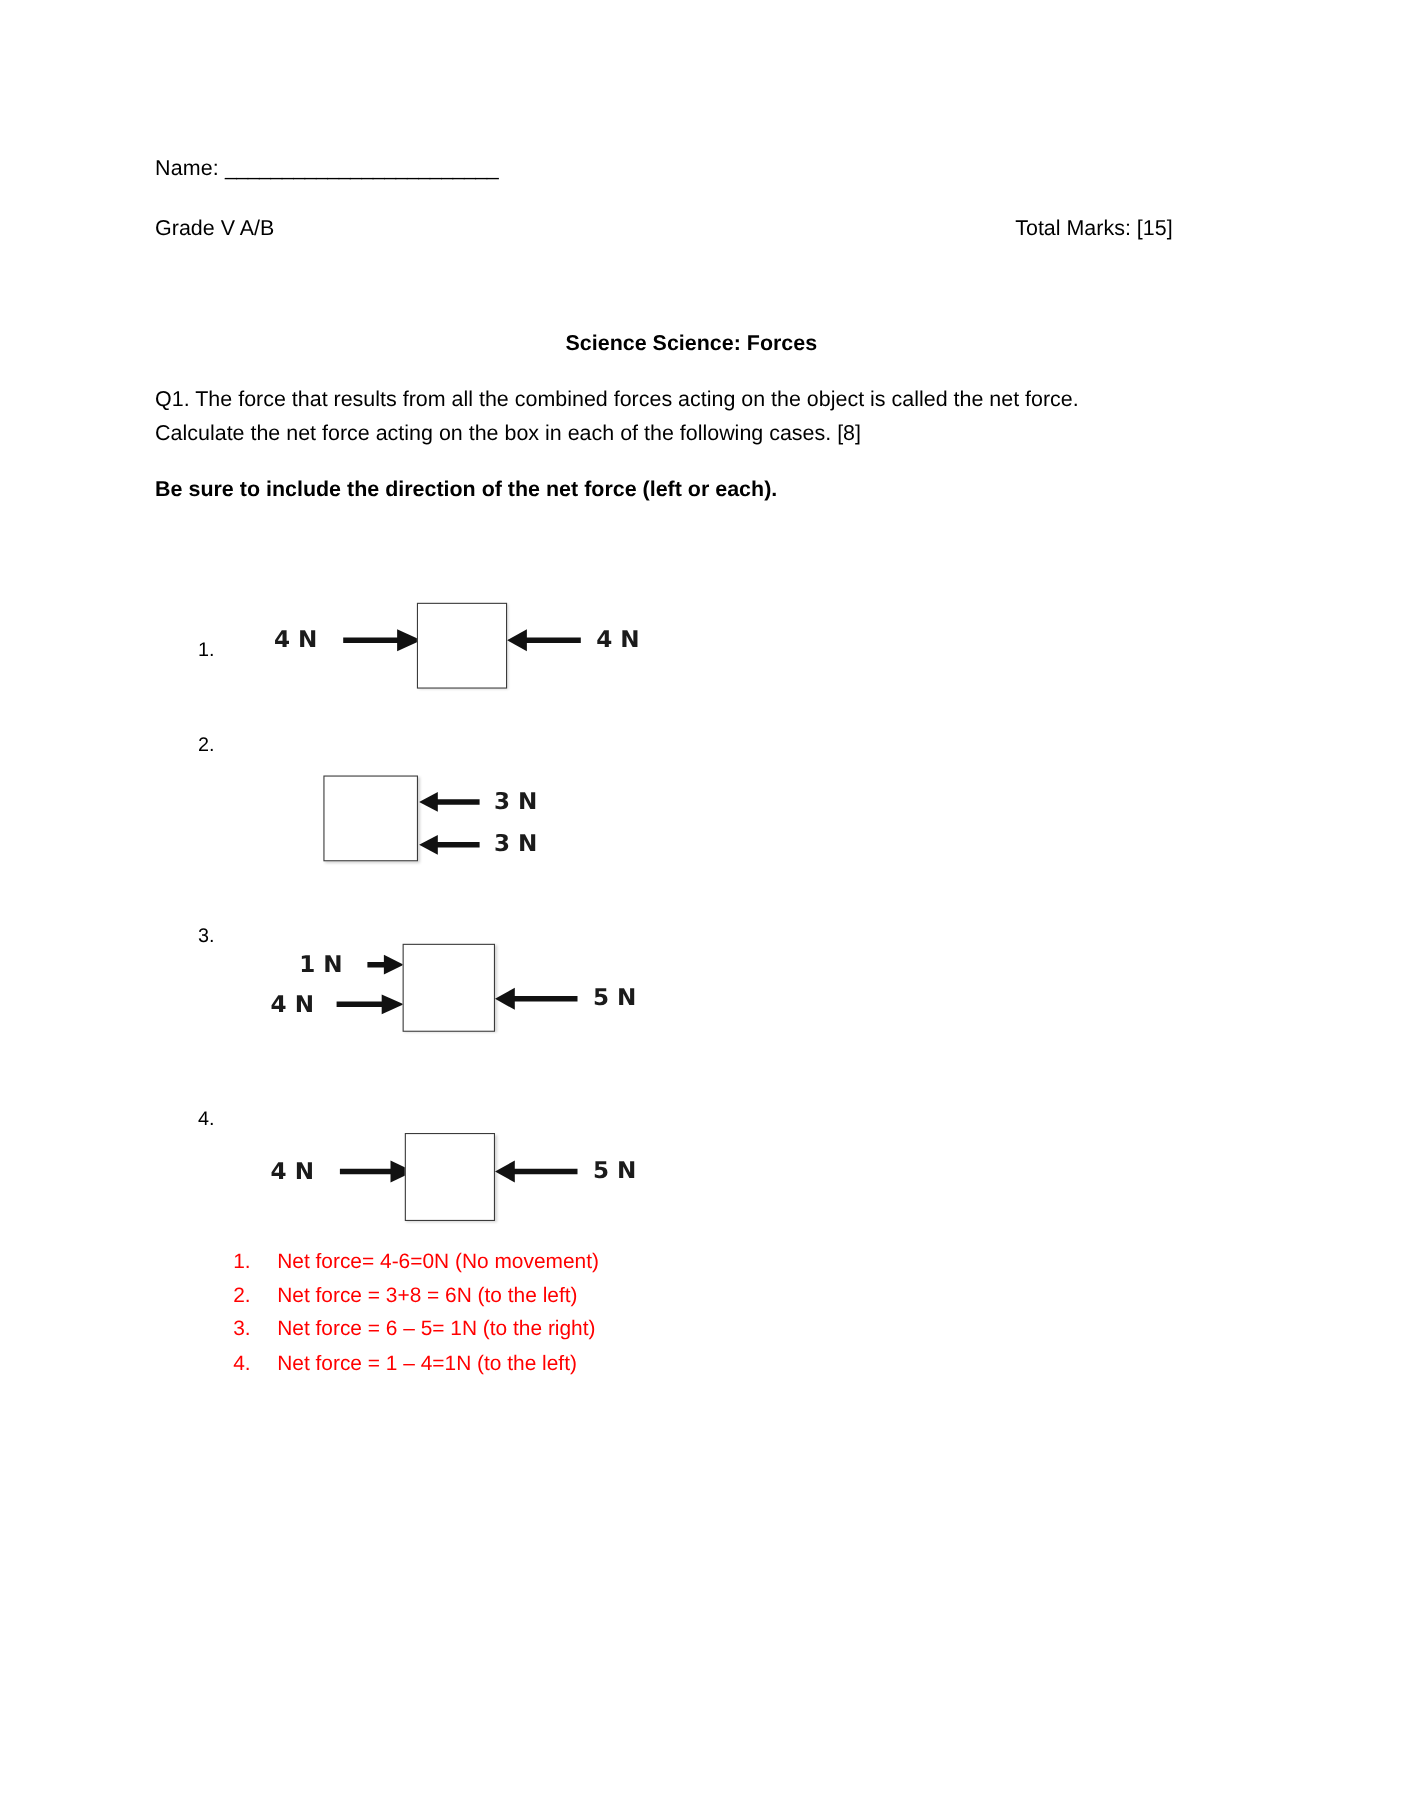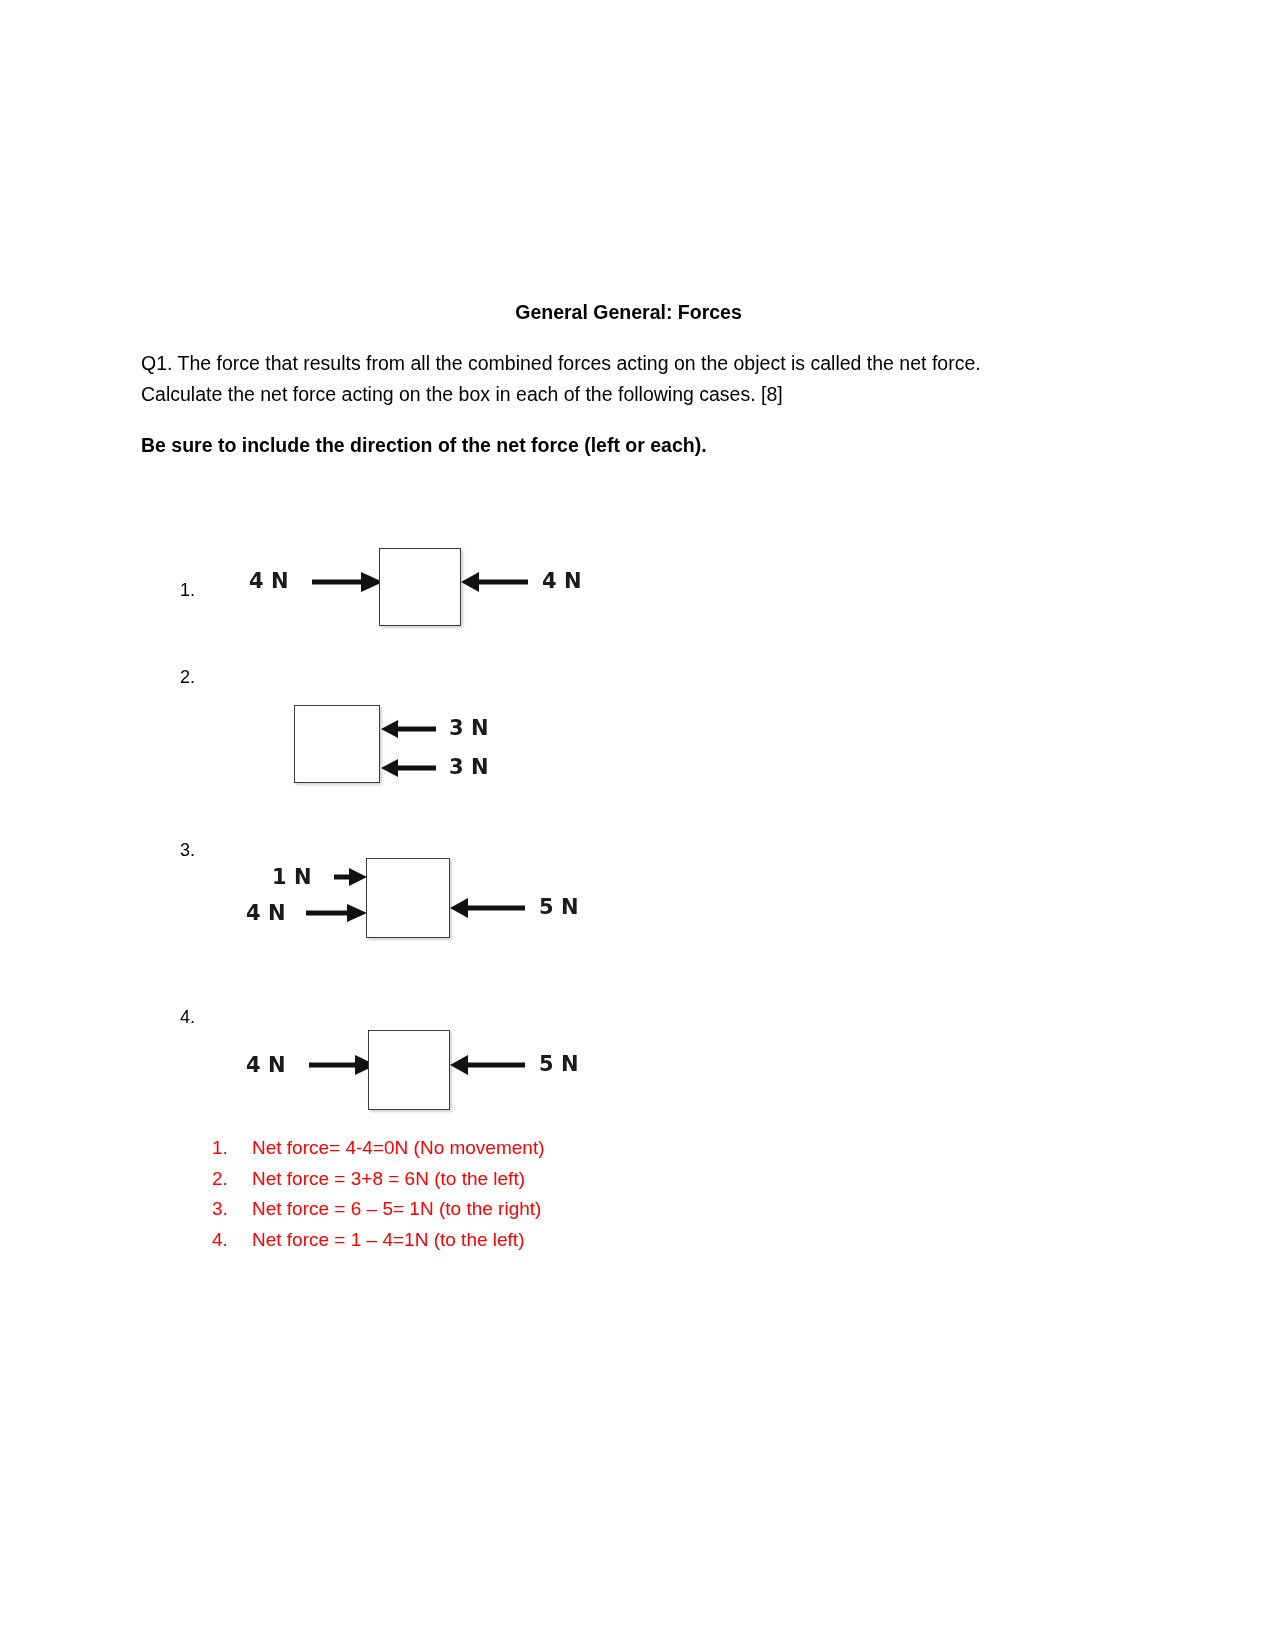--- a/index.html
+++ b/index.html
@@ -135,22 +135,32 @@
     width: 40px;
     flex: 0 0 40px;
   }
   .ans-text { flex: 0 1 auto; }
 </style>
 </head>
 <body>
 
 <div class="page">
 
-
-  <div class="doc-title">General General: Forces</div>
+  <div class="header-block">
+    <div class="name-line">
+      <span>Name:</span>
+      <span class="name-rule">________________________</span>
+    </div>
+    <div class="grade-line">
+      <span>Grade V A/B</span>
+      <span>Total Marks: [15]</span>
+    </div>
+  </div>
+
+  <div class="doc-title">Science Science: Forces</div>
 
   <div class="question-block">Q1. The force that results from all the combined forces acting on the object is called the net force. Calculate the net force acting on the box in each of the following cases. [8]</div>
   <div class="question-note">Be sure to include the direction of the net force (left or each).</div>
 
   <div class="diagrams">
 
     <div class="diagram" style="left:0;top:0;width:1275px;height:140px;">
       <div class="diag-num" style="left:180px;top:58px;">1.</div>
 
       <div class="flabel" style="left:249px;top:50px;">4 N</div>
@@ -246,21 +256,21 @@
         </svg>
       </div>
       <div class="flabel" style="left:539px;top:71px;">5 N</div>
     </div>
 
   </div>
 
   <div class="answers">
     <div class="ans-row">
       <span class="ans-num">1.</span>
-      <span class="ans-text">Net force= 4-4=0N (No movement)</span>
+      <span class="ans-text">Net force= 4-6=0N (No movement)</span>
     </div>
     <div class="ans-row">
       <span class="ans-num">2.</span>
       <span class="ans-text">Net force = 3+8 = 6N (to the left)</span>
     </div>
     <div class="ans-row">
       <span class="ans-num">3.</span>
       <span class="ans-text">Net force = 6 – 5= 1N (to the right)</span>
     </div>
     <div class="ans-row">

